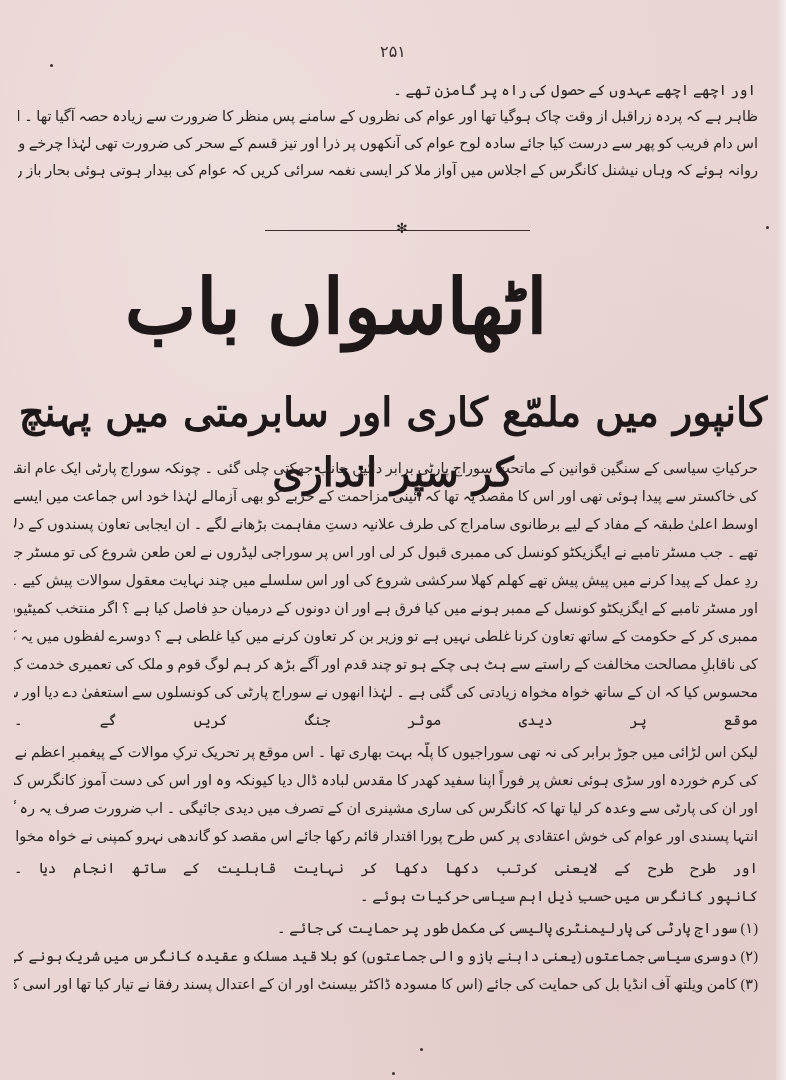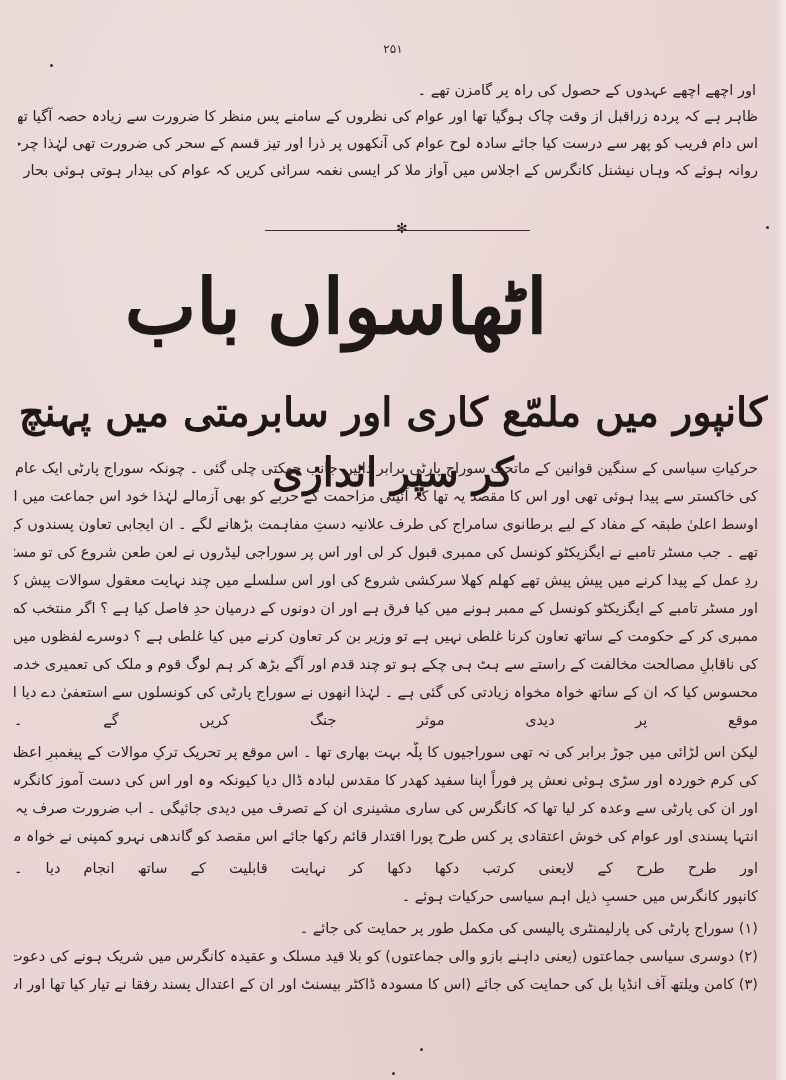--- a/index.html
+++ b/index.html
@@ -16,26 +16,26 @@
       radial-gradient(ellipse at 30% 20%, rgba(255,255,255,0.18), transparent 60%),
       radial-gradient(ellipse at 80% 90%, rgba(190,150,150,0.18), transparent 60%),
       #e9d6d4;
   }
   .right-edge {
     position: absolute; top: 0; right: 0; width: 10px; height: 1080px;
     background: linear-gradient(to right, #e8d4d2, #f6eeee);
   }
   .page-number {
     position: absolute; top: 42px; left: 0; width: 786px; text-align: center;
-    font-size: 12px; color: #3a2c2c; direction: rtl;
+    font-size: 16px; color: #3a2c2c; direction: rtl;
   }
   .line {
     position: absolute; right: 28px; left: 14px;
     font-size: 14.5px; line-height: 20px; white-space: nowrap; overflow: hidden;
-    direction: rtl; text-align: right; color: #2b2222;
+    direction: rtl; text-align: right; color: #2b2222; font-family: Liberation Serif, serif;
   }
   .line.justify { text-align-last: justify; text-align: justify; }
   .divider {
     position: absolute; top: 230px; left: 265px; width: 265px; height: 1px;
     border-top: 1.5px solid #3a2c2c;
   }
   .divider-star {
     position: absolute; top: 220px; left: 396px; font-size: 14px; color: #2a2020;
   }
   .chapter-title {

